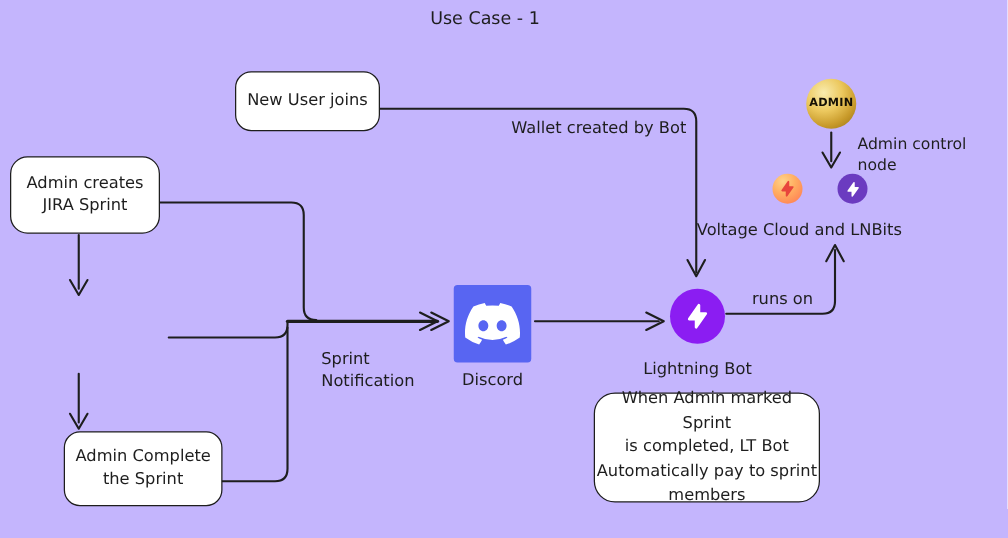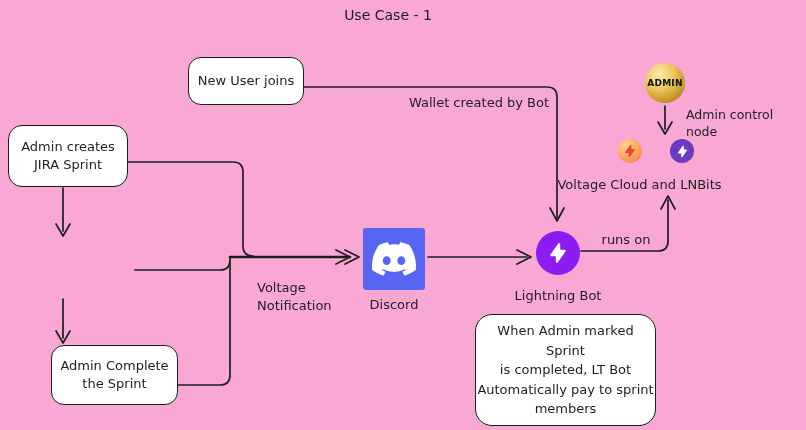--- a/index.html
+++ b/index.html
@@ -1,33 +1,33 @@
 <!DOCTYPE html>
 <html style="--stroke: #1e1e1e; --discord: #5865f2; --lightning: #8b1df2; --lnbits: #6b3bc0; --voltage-light: #ffaf62; --voltage-deep: #ff7350; --voltage-bolt: #e8453c; --coin: #c89a2a;"><head>
 <meta charset="utf-8">
 <style>
   html,body{margin:0;padding:0;background:#fff;}
   .canvas{
-    position:relative;width:806px;height:430px;background:#f9a8d4;overflow:hidden;
+    position:relative;width:806px;height:430px;background:#c4b5fd;overflow:hidden;
     font-family:"DejaVu Sans","Liberation Sans",sans-serif;color:var(--stroke,#1e1e1e);
   }
   .layer{position:absolute;left:0;top:0;}
   .lbl{position:absolute;white-space:pre-line;font-size:13px;line-height:1.35;color:var(--stroke);}
   .lbl.center{text-align:center;}
   .title{left:318px;top:6px;width:140px;font-size:14px;text-align:center;}
   .node{
     position:absolute;border:1.7px solid var(--stroke);border-radius:13px;background:#fff;
     display:flex;align-items:center;justify-content:center;text-align:center;
     font-size:13px;line-height:1.35;white-space:pre-line;box-sizing:border-box;
   }
   .box-new-user{left:188px;top:57px;width:116px;height:48px;}
   .box-admin-creates{left:8px;top:125px;width:120px;height:62px;border-radius:14px;}
   .box-admin-start{left:8px;top:238px;width:127px;height:60px;}
   .box-admin-complete{left:8px;top:345px;width:127px;height:60px;margin-left:43px;}
-  .note{left:475px;top:314px;width:181px;height:112px;border-radius:17px;font-size:13px;line-height:1.5;}
+  .note{left:475px;top:314px;width:181px;height:88px;border-radius:17px;font-size:13px;line-height:1.5;}
   .discord-icon{
     position:absolute;left:363px;top:228px;width:62px;height:62px;border-radius:3px;
     background:var(--discord);display:flex;align-items:center;justify-content:center;
   }
   .discord-icon svg{width:44px;height:34px;}
   .bot-circle{
     position:absolute;left:536px;top:231px;width:44px;height:44px;border-radius:50%;
     background:var(--lightning);display:flex;align-items:center;justify-content:center;
   }
   .bot-circle svg{width:22px;height:22px;}
@@ -122,17 +122,17 @@
     </svg>
   </div>
   <div class="mini-circle lnbits-icon">
     <svg viewBox="0 0 20 20">
       <path fill="#ffffff" d="M11.3 1.046A1 1 0 0112 2v5h4a1 1 0 01.82 1.573l-7 10A1 1 0 018 18v-5H4a1 1 0 01-.82-1.573l7-10a1 1 0 011.12-.38z"></path>
     </svg>
   </div>
   <div class="lbl center voltage-lnbits-label">Voltage Cloud and LNBits</div>
 
   <div class="lbl center wallet-label">Wallet created by Bot</div>
-  <div class="lbl webhook-label">Voltage
+  <div class="lbl webhook-label">Sprint
 Notification</div>
   <div class="lbl center runs-on-label">runs on</div>
 
 </div>
 
 </body></html>

